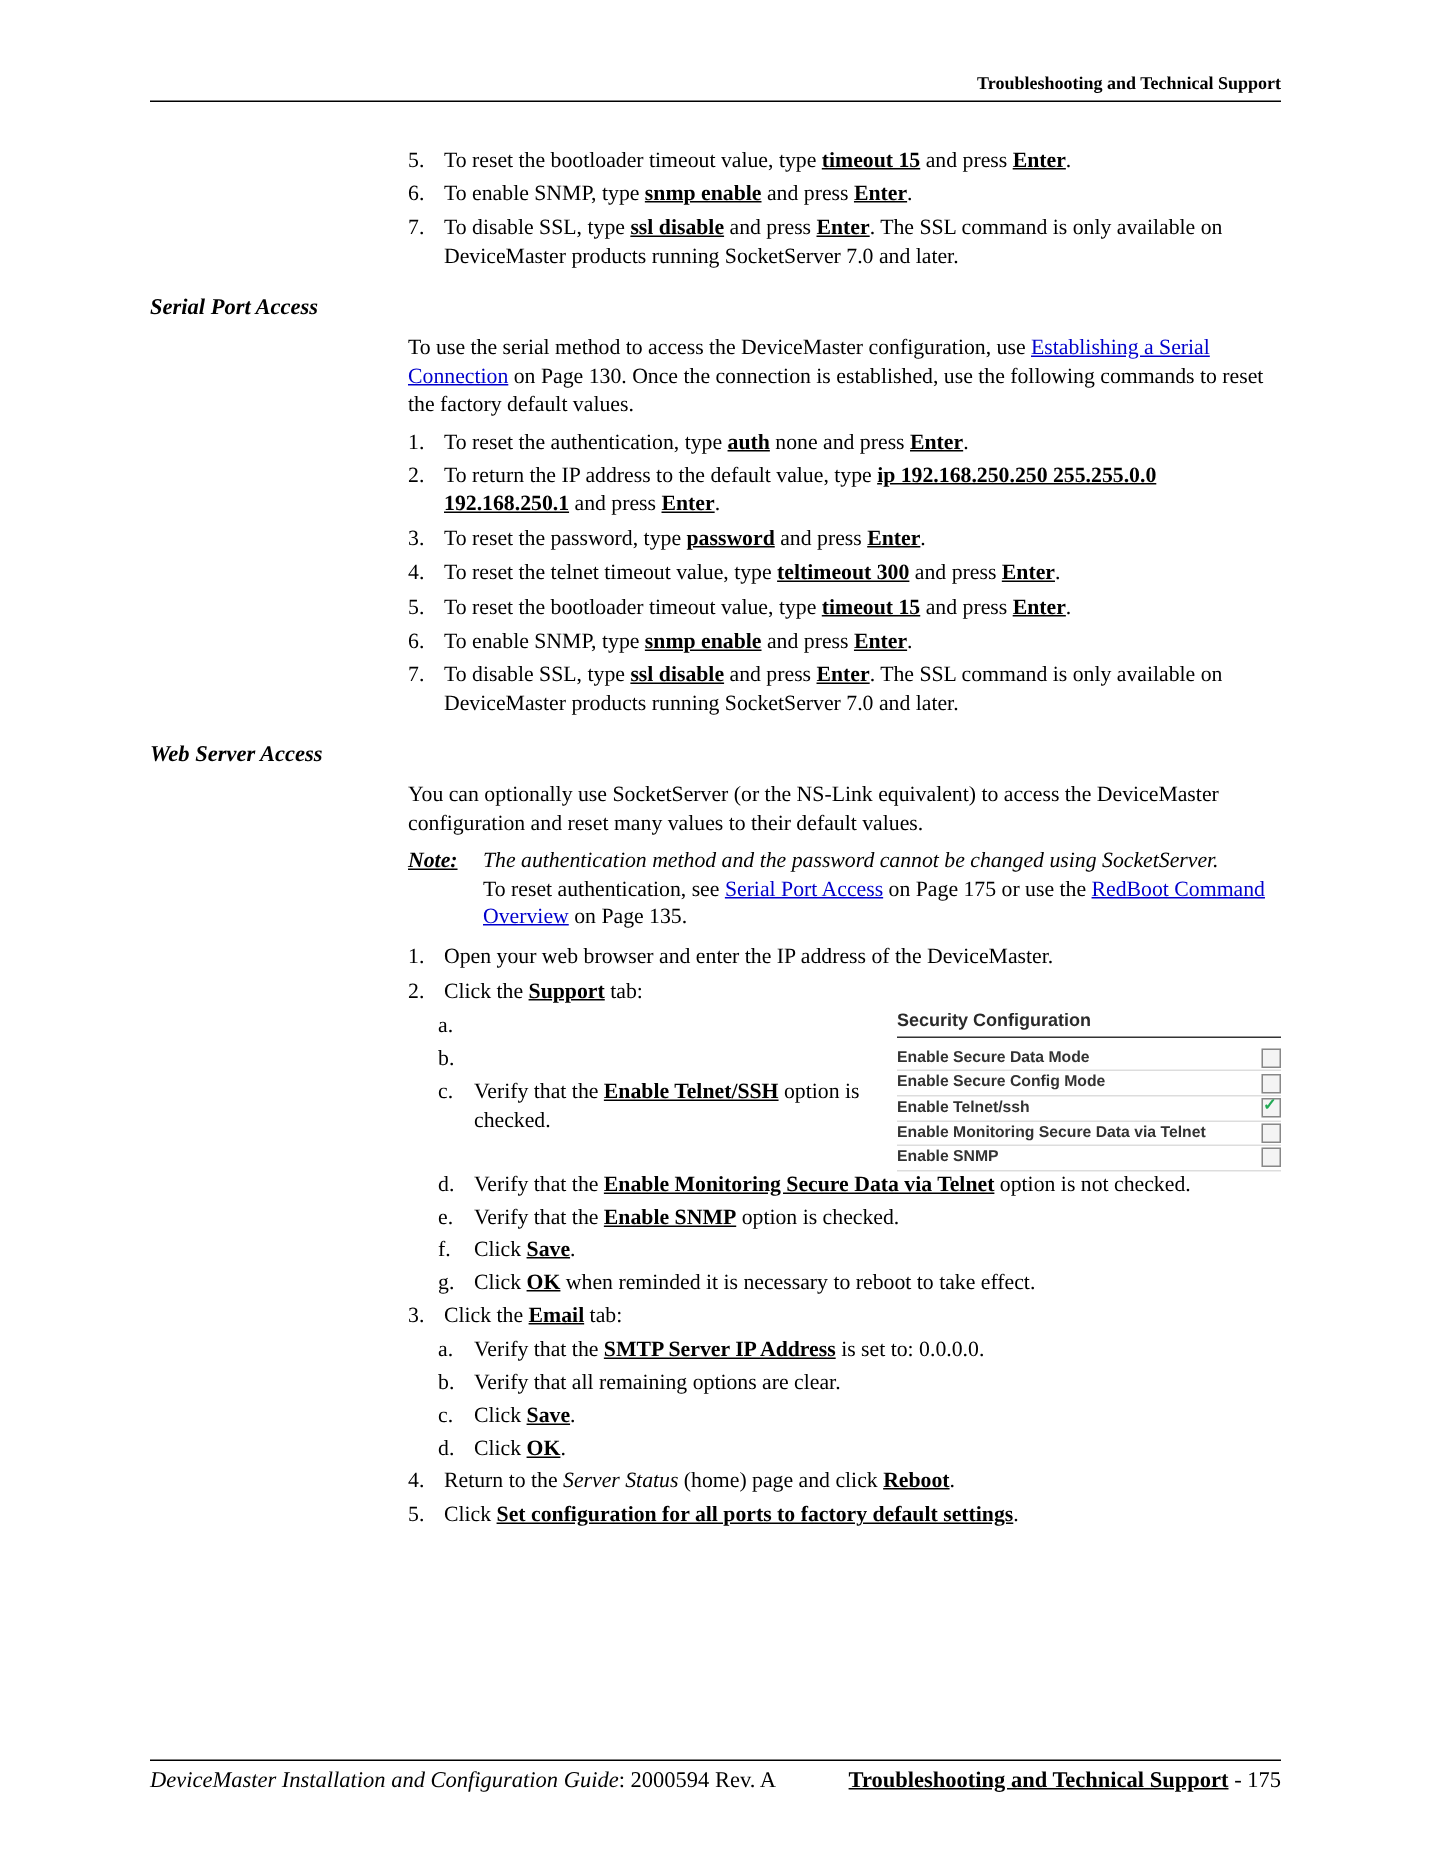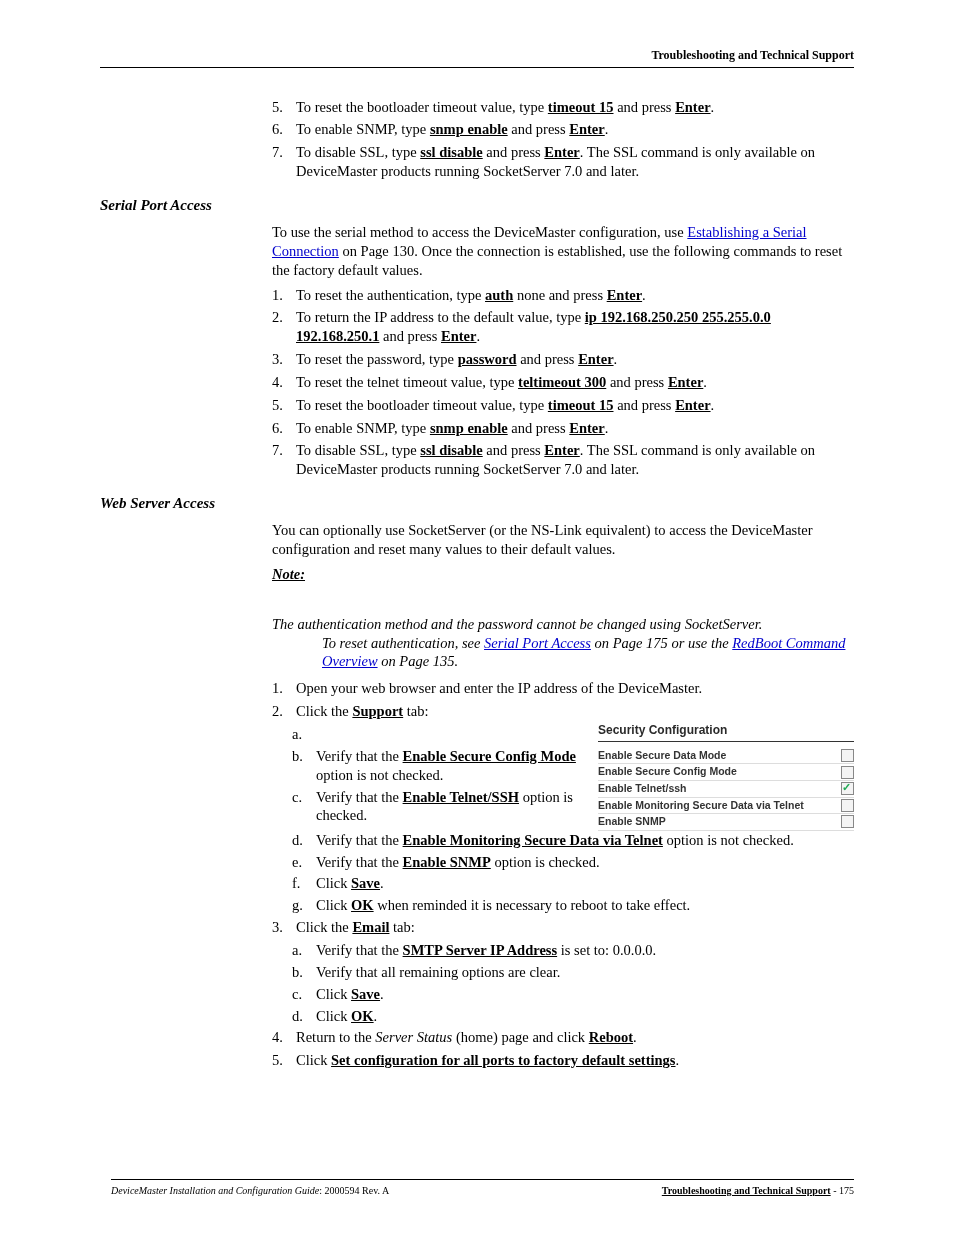--- a/index.html
+++ b/index.html
@@ -57,21 +57,21 @@
     margin-bottom: 3px;
   }
   .sub-num {
     width: 24px; flex: 0 0 24px; padding-left:20px;
     box-sizing:content-box;
   }
   .sub-txt { flex: 1; }
   .para { margin-bottom: 6px; margin-top: 28px; }
   a.link { color: #0000cc; text-decoration: underline; }
   .note-block { margin: 4px 0 6px 0; }
-  .note-body { margin-left: 50px; margin-bottom:8px; font-style: italic;}
+  .note-body { margin-left: 50px; margin-bottom:8px; }
   .sec-panel {
     float: right;
     width: 256px;
     margin-left: 8px;
     margin-top: -2px;
     font-family: Verdana, Arial, sans-serif;
     font-size: 11px;
   }
   .sec-title {
     font-size: 12px;
@@ -101,26 +101,26 @@
   .cb.checked::after {
     content:"✓";
     position:absolute;
     top:-3px; left:0px;
     font-size:11px;
     color:#2a5;
   }
   .footer {
     position: absolute;
     bottom: 38px;
-    left: 111px; right: 100px;
+    left: 100px; right: 100px;
     border-top: 1.5px solid #000;
     padding-top: 4px;
     display: flex;
     justify-content: space-between;
-    font-size: 10px;
+    font-size: 15px;
   }
   .b { font-weight: bold; text-decoration: underline; }
   .i { font-style: italic; }
 </style>
 </head>
 <body>
 
 <div class="page">
 
   <div class="header-bar">
@@ -180,21 +180,21 @@
         </div>
     </div>
   </div>
 
   <div class="row" style="margin-top:10px;">
     <div class="side-col">Web Server Access</div>
     <div class="main-col">
       <div class="para">You can optionally use SocketServer (or the NS-Link equivalent) to access the DeviceMaster configuration and reset many values to their default values.</div>
 
       <div class="note-block">
-        <div style="display:flex;flex-direction:column;">
+        <div style="display:flex;">
           <div class="b i" style="width:50px;flex:0 0 50px;">Note:</div>
           <div class="i">The authentication method and the password cannot be changed using SocketServer.</div>
         </div>
         <div class="note-body"><span>To reset authentication, see </span><a class="link">Serial Port Access</a><span> on Page 175 or use the </span><a class="link">RedBoot Command Overview</a><span> on Page 135.</span></div>
       </div>
 
       <div class="num-list">
           <div class="num">1.</div>
           <div class="txt">Open your web browser and enter the IP address of the DeviceMaster.</div>
         </div>
@@ -225,21 +225,20 @@
             <span>Enable SNMP</span>
             <span class="cb"></span>
           </div>
       </div>
 
       <div class="sub-list">
           <div class="sub-num">a.</div>
         </div>
       <div class="sub-list">
           <div class="sub-num">b.</div>
-          <div class="sub-txt"><span>Verify that the </span><span class="b">Enable Secure Config Mode</span><span> option is not checked.</span></div>
         </div>
       <div class="sub-list">
           <div class="sub-num">c.</div>
           <div class="sub-txt"><span>Verify that the </span><span class="b">Enable Telnet/SSH</span><span> option is checked.</span></div>
         </div>
       <div style="clear:both;"></div>
       <div class="sub-list">
           <div class="sub-num">d.</div>
           <div class="sub-txt"><span>Verify that the </span><span class="b">Enable Monitoring Secure Data via Telnet</span><span> option is not checked.</span></div>
         </div>

